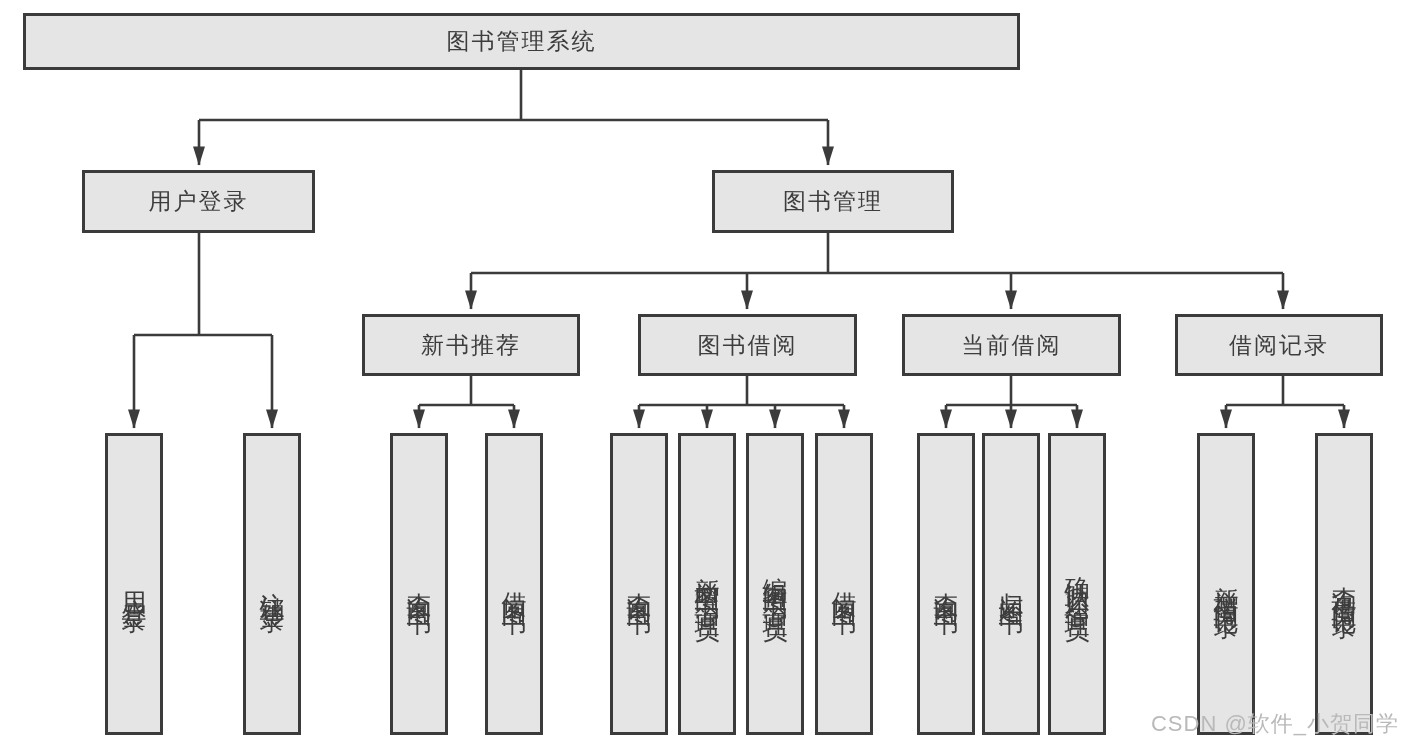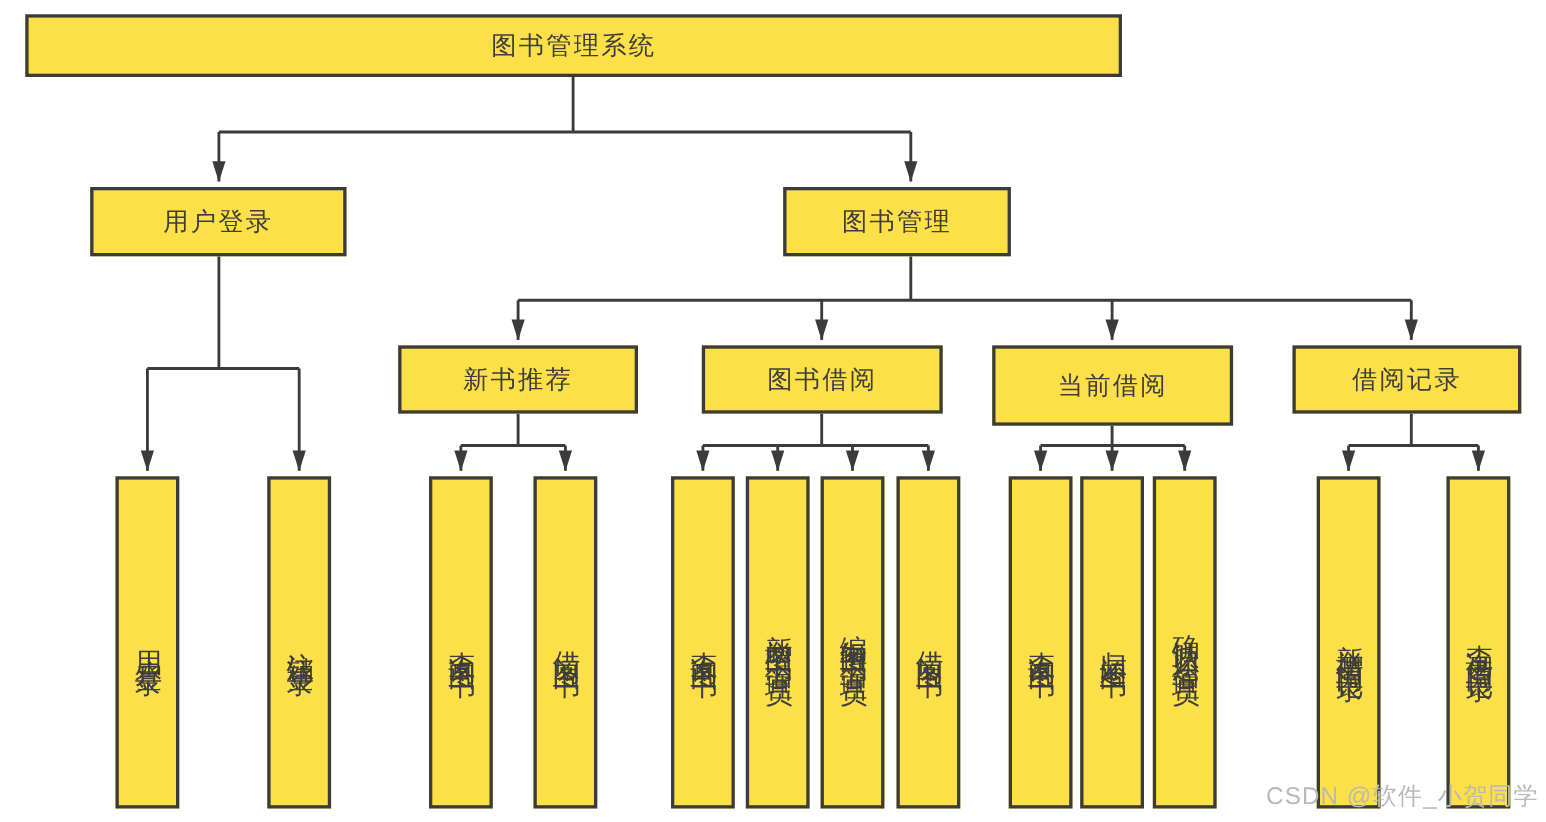--- a/index.html
+++ b/index.html
@@ -13,21 +13,21 @@
   }
   .svg-layer {
     position: absolute;
     left: 0; top: 0;
     width: 1405px; height: 747px;
     pointer-events: none;
   }
   .node {
     position: absolute;
     border: 3px solid #3b3b3b;
-    background: #fde047;
+    background: #e5e5e5;
     display: flex;
     align-items: center;
     justify-content: center;
     box-sizing: border-box;
     color: #3d3d3d;
   }
   .node-h span {
     font-size: 23px;
     letter-spacing: 2px;
     color: #3d3d3d;
@@ -111,31 +111,31 @@
     </g>
   </svg>
 
   <div class="node node-h" style="left:23px; top:13px; width:997px; height:57px;">
     <span>图书管理系统</span>
   </div>
 
   <div class="node node-h" style="left:82px; top:170px; width:233px; height:63px;">
     <span>用户登录</span>
   </div>
-  <div class="node node-h" style="left:712px; top:170px; width:207px; height:63px;">
+  <div class="node node-h" style="left:712px; top:170px; width:242px; height:63px;">
     <span>图书管理</span>
   </div>
 
   <div class="node node-h" style="left:362px; top:314px; width:218px; height:62px;align-items:center;">
     <span>新书推荐</span>
   </div>
   <div class="node node-h" style="left:638px; top:314px; width:219px; height:62px;">
     <span>图书借阅</span>
   </div>
-  <div class="node node-h" style="left:902px; top:314px; width:219px; height:73px;">
+  <div class="node node-h" style="left:902px; top:314px; width:219px; height:62px;">
     <span>当前借阅</span>
   </div>
   <div class="node node-h" style="left:1175px; top:314px; width:208px; height:62px;">
     <span>借阅记录</span>
   </div>
 
   <div class="node leaf" style="left:105px;">
     <span>用户登录</span>
   </div>
   <div class="node leaf" style="left:243px;">

